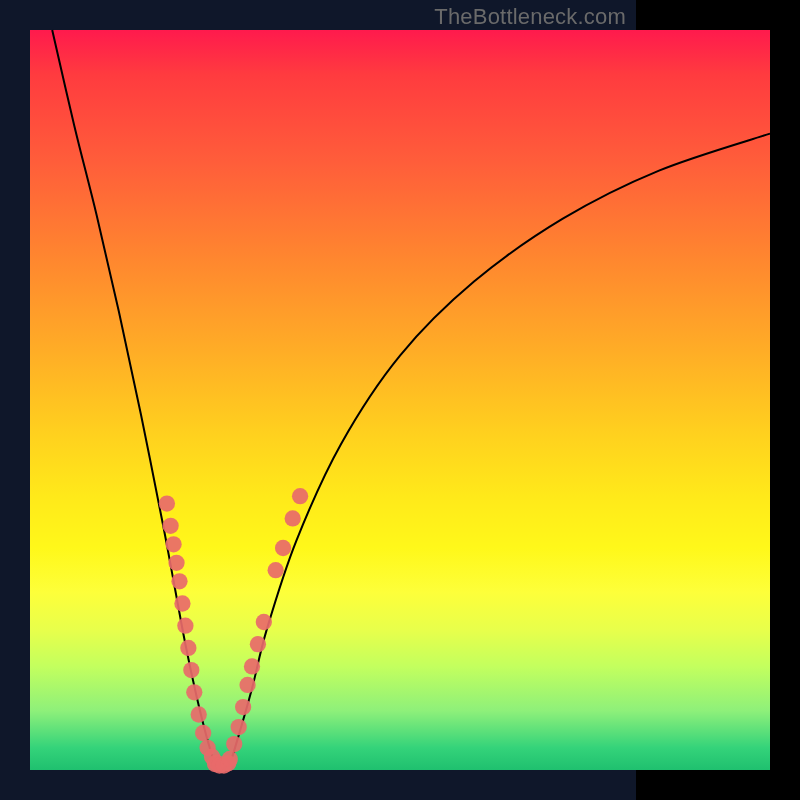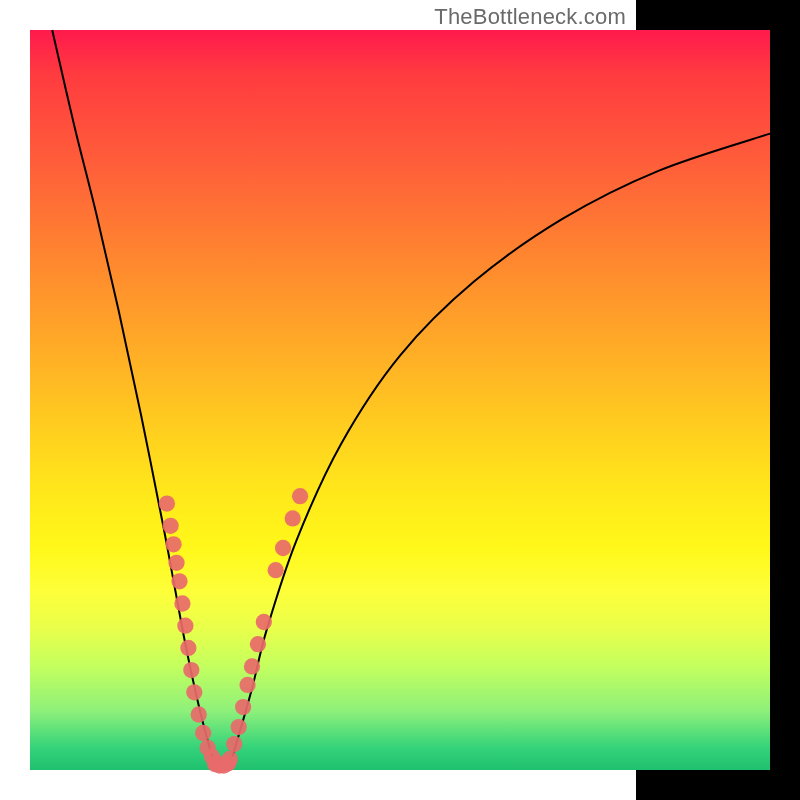--- a/index.html
+++ b/index.html
@@ -9,21 +9,21 @@
     height: 800px;
     overflow: hidden;
     background: #000;
     font-family: Arial, Helvetica, sans-serif;
   }
   .frame {
     position: absolute;
     top: 0; left: 0;
     width: 636px;
     height: 800px;
-    background: #ffffff;
+    background: #0f172a;
   }
   .plot-area {
     position: absolute;
     top: 30px;
     left: 30px;
     width: 740px;
     height: 740px;
     
   }
   .bg-gradient {

